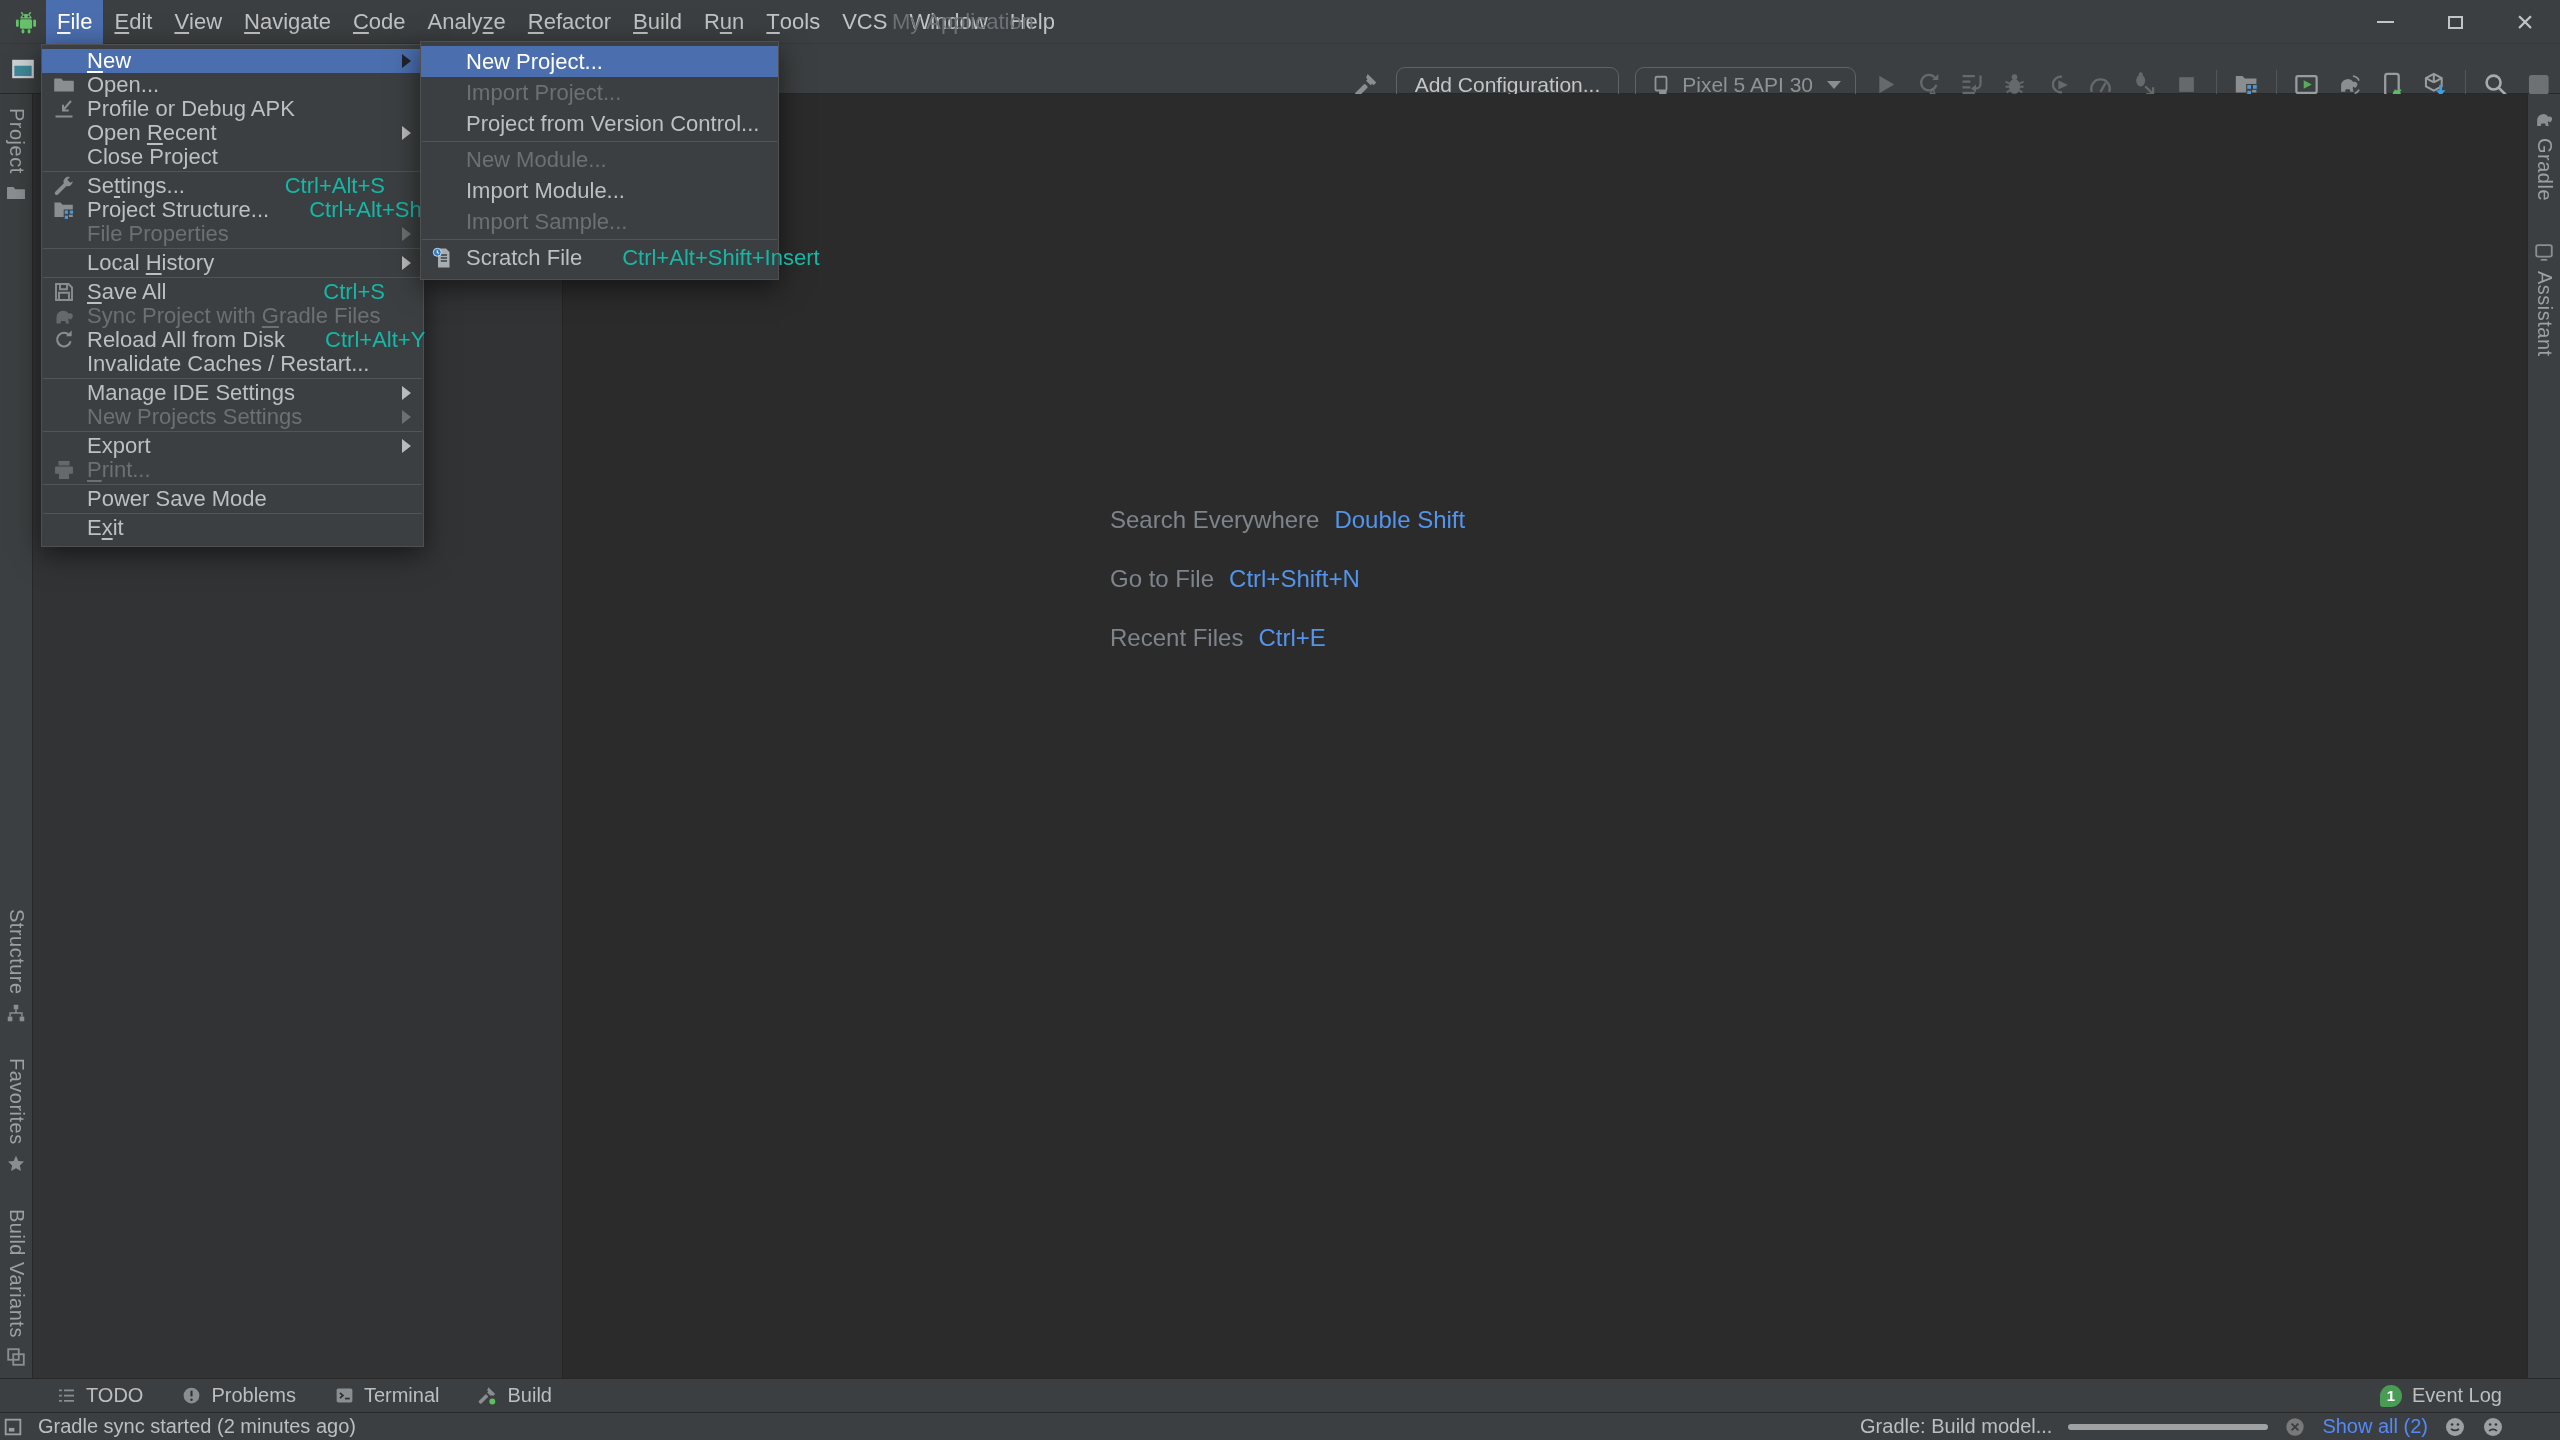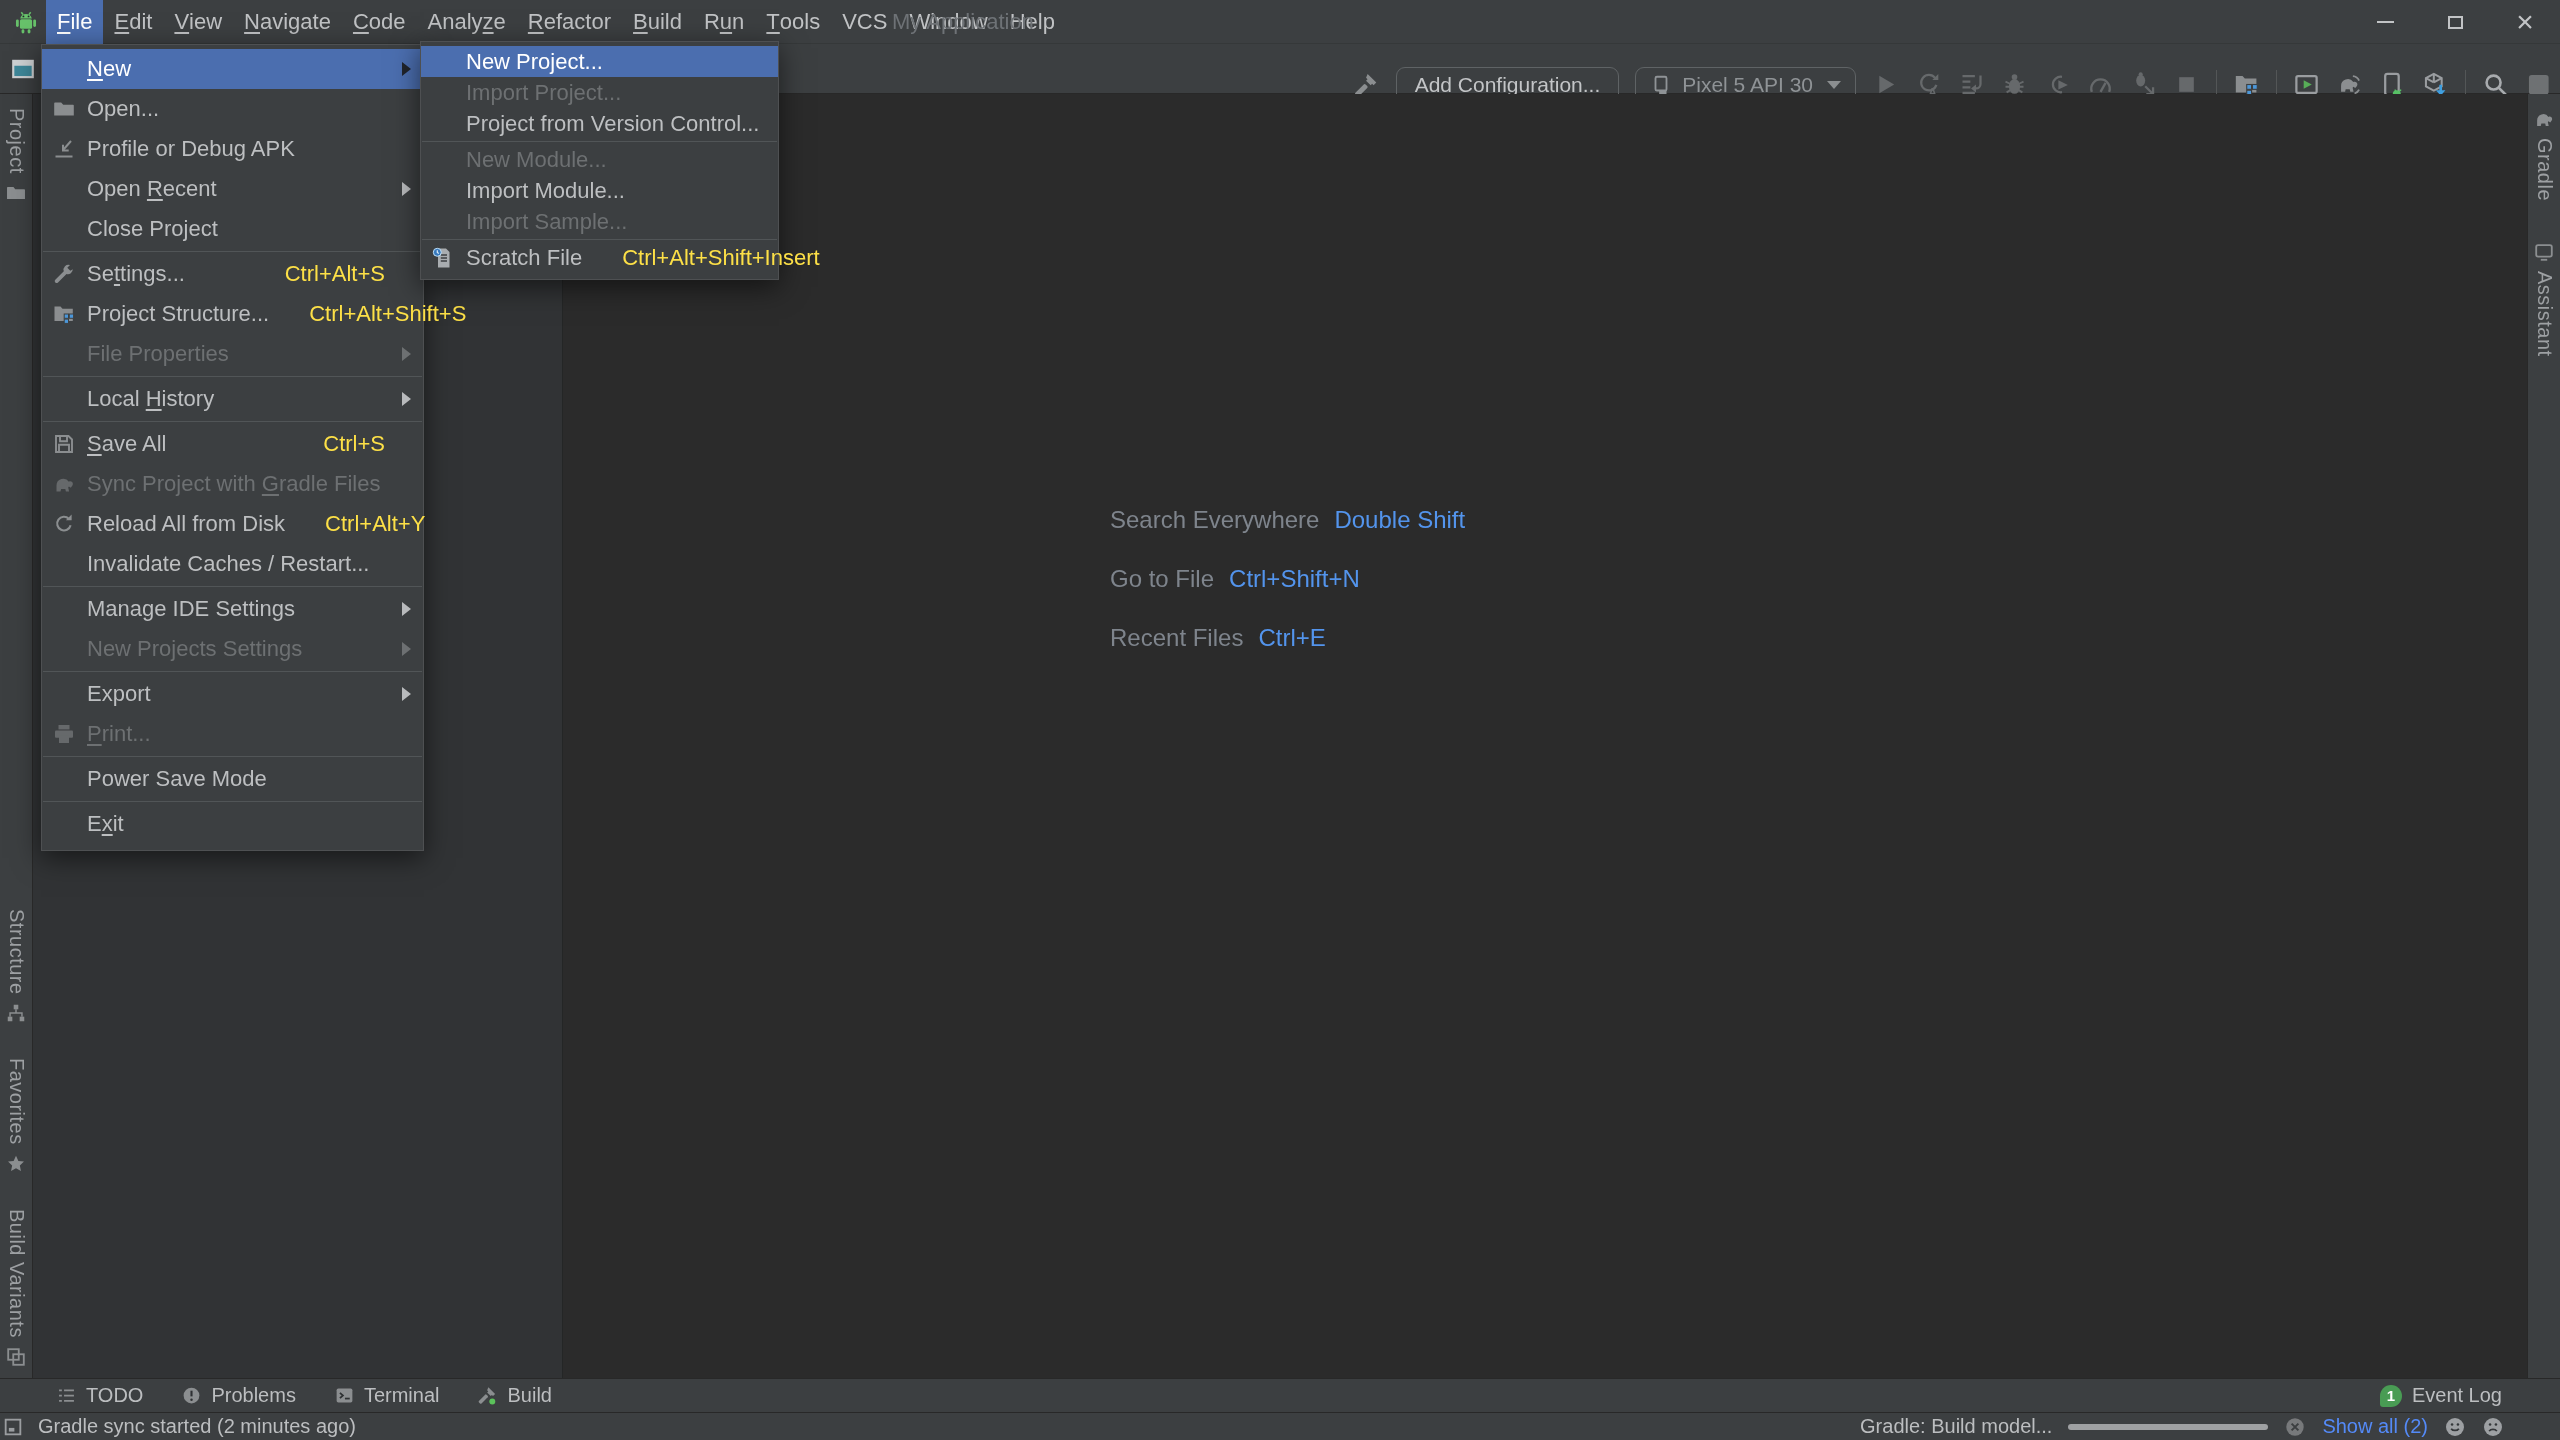--- a/index.html
+++ b/index.html
@@ -65,28 +65,28 @@
   .status-right{position:absolute;right:56px;top:0;height:27px;display:flex;align-items:center;gap:16px;}
   .progress{width:200px;height:6px;border-radius:3px;background:#9fa1a3;}
   .showall{color:#548af7;}
   .sb-ic{width:22px;height:22px;display:inline-flex;}
   .sb-ic svg{width:100%;height:100%;}
 
   
   .popup{position:absolute;background:#3c3f41;border:1px solid #4e5052;box-shadow:0 7px 26px rgba(0,0,0,.55);padding:4px 0 6px;z-index:50;box-sizing:border-box;}
   #fileMenu{left:41px;top:44px;width:383px;}
   #newSubmenu{left:420px;top:41px;width:359px;}
-  .mi{display:flex;align-items:center;height:40px;padding:0 12px 0 10px;font-size:22px;color:#bdbfc1;white-space:nowrap;}
+  .mi{display:flex;align-items:center;height:24px;padding:0 12px 0 10px;font-size:22px;color:#bdbfc1;white-space:nowrap;}
   #newSubmenu .mi{height:31px;}
   .mi.sel{background:#4b6eaf;color:#ffffff;}
   .mi.dis{color:#6d7072;}
   .mic{width:26px;height:24px;display:inline-flex;flex:0 0 26px;}
   .mic svg{width:24px;height:24px;}
   .mlb{margin-left:9px;}
-  .msc{margin-left:auto;padding-left:40px;color:#fde047;}
+  .msc{margin-left:auto;padding-left:40px;color:#14b8a6;}
   .mi.dis .msc{color:#6d7072;}
   .mar{width:12px;margin-left:14px;display:flex;justify-content:flex-end;}
   .mi .tri{width:0;height:0;border-top:7px solid transparent;border-bottom:7px solid transparent;border-left:9px solid #b8babc;}
   .mi.sel .tri{border-left-color:#20242b;}
   .mi.dis .tri{border-left-color:#6d7072;}
   .msep{height:1px;background:#515557;margin:2px 1px;}
   .u{text-decoration:underline;text-underline-offset:3px;}
 </style>
 </head>
 <body>

